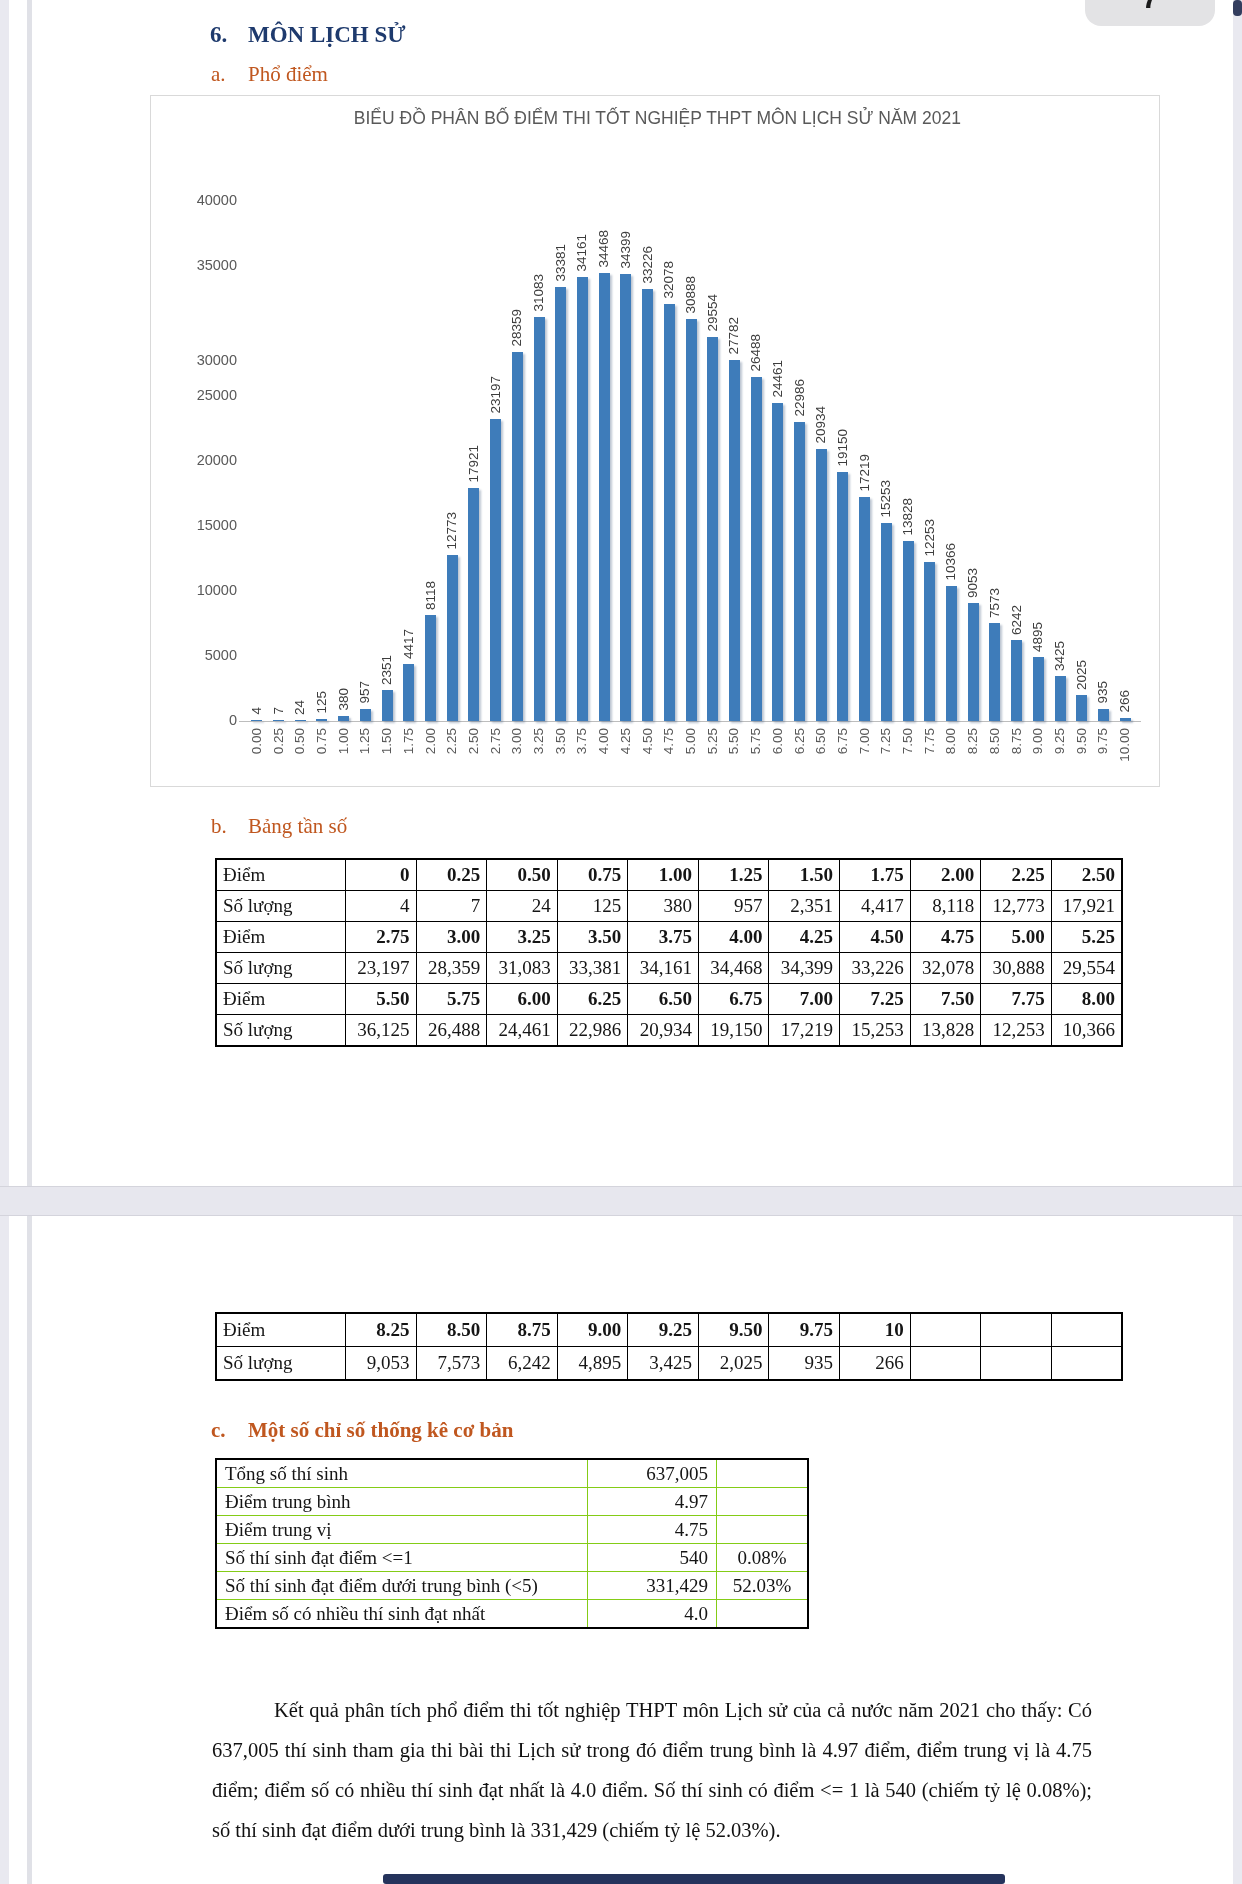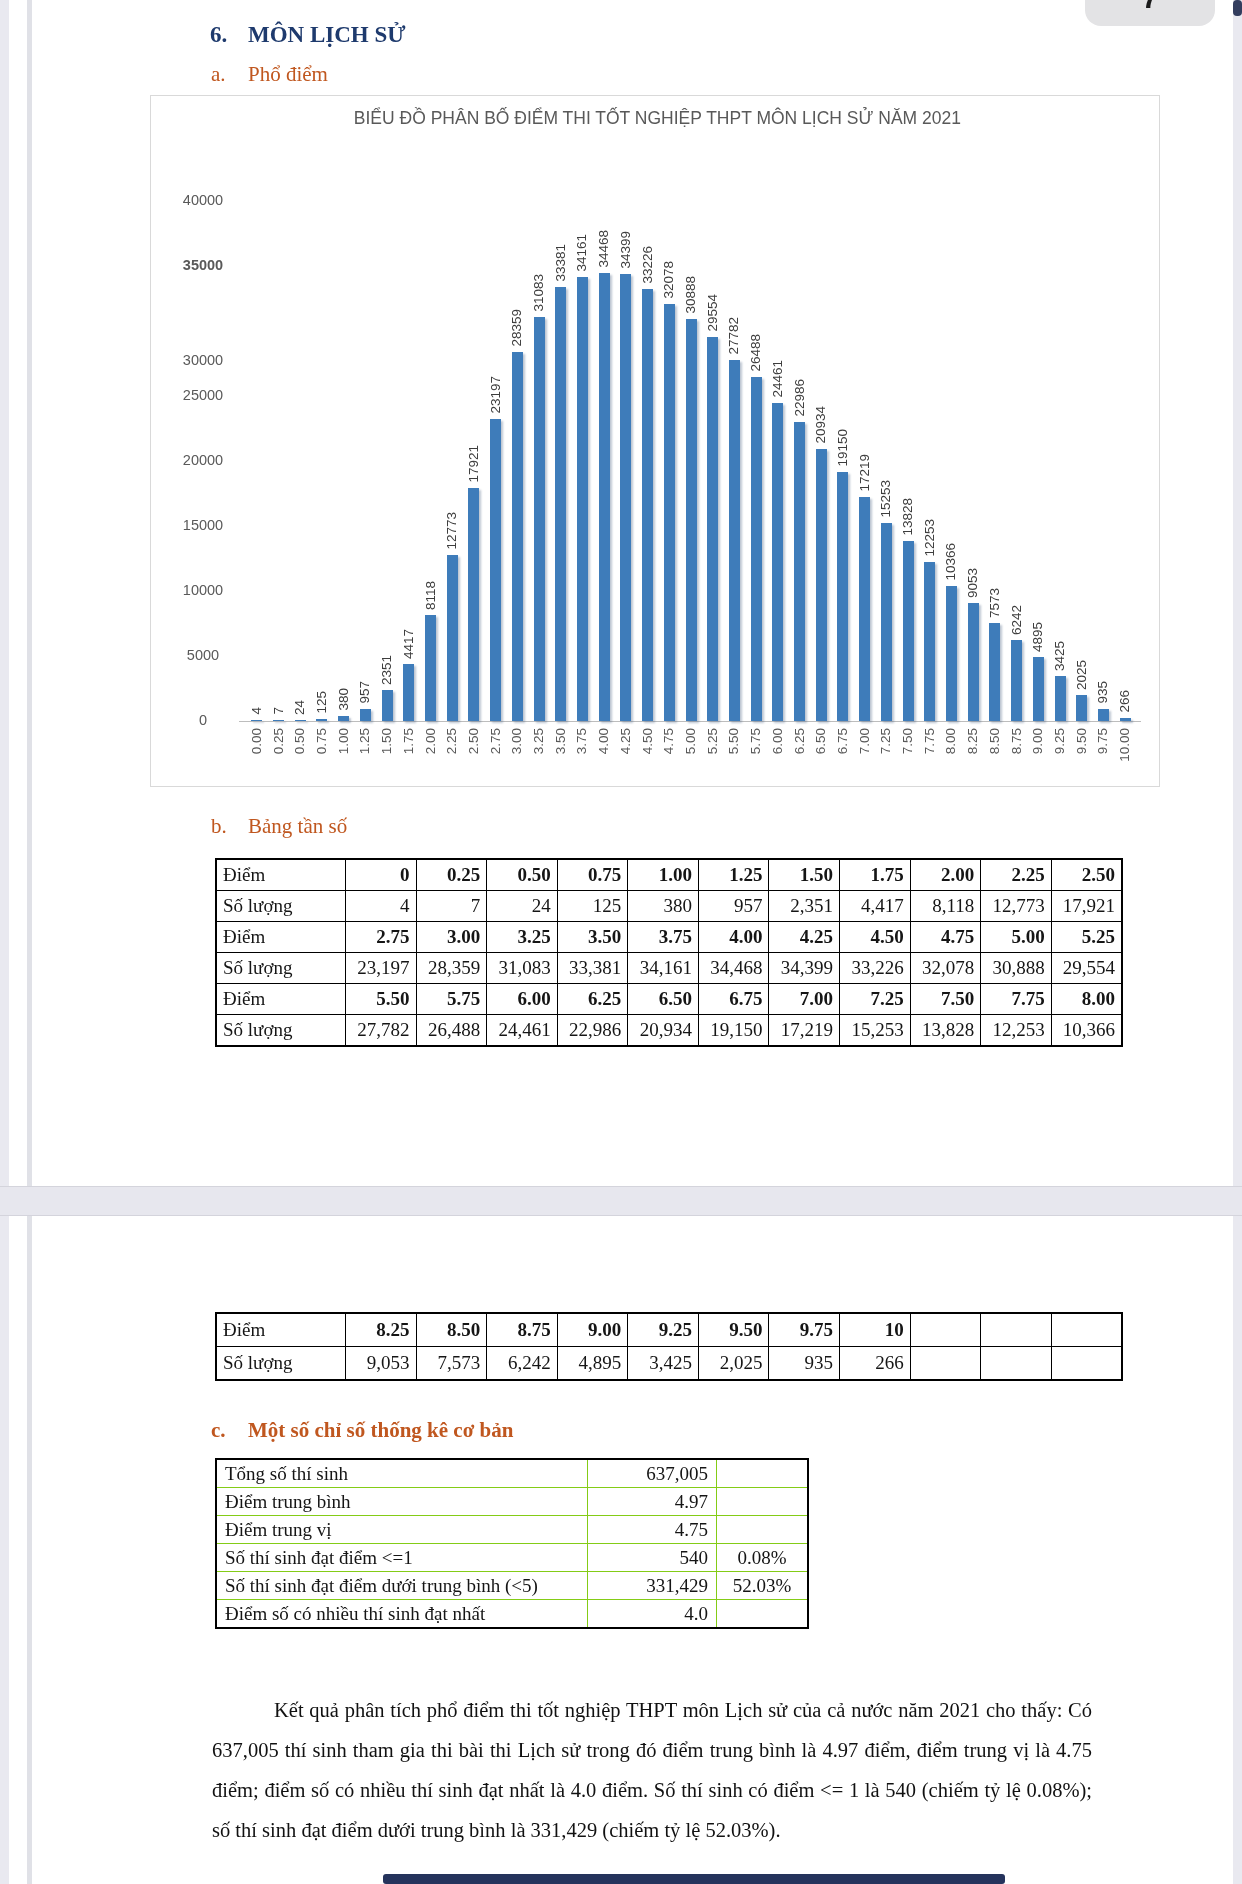--- a/index.html
+++ b/index.html
@@ -29,21 +29,21 @@
   .sub-h .mk{display:inline-block;width:37px;}
   .sub-a{left:211px;top:62px;}
   .sub-b{left:211px;top:814px;}
   .sub-c{left:211px;top:1418px;font-weight:bold;}
 
   
   .chart-box{left:150px;top:95px;width:1008px;height:690px;border:1px solid #d9d9d9;background:#fff;
              font-family:"Liberation Sans",sans-serif;}
   .chart-box>div{position:absolute;}
   .chart-title{top:12px;left:0;width:810px;text-align:right;font-size:17.5px;color:#595959;}
-  .ylab{left:18px;width:68px;text-align:center;font-size:14.5px;color:#595959;}
+  .ylab{left:18px;width:68px;text-align:right;font-size:14.5px;color:#595959;}
   .axis-line{left:88px;top:625px;width:902px;height:1px;background:#bdbdbd;}
   .bar{width:11px;box-shadow:2px 2px 2px rgba(90,110,140,.4);}
   .vtext{writing-mode:vertical-rl;transform:rotate(180deg);white-space:nowrap;width:16px;}
   .vlab{font-size:13.5px;color:#3d3d3d;}
   .xlab{font-size:13.5px;color:#595959;}
 
   
   table.freq{position:absolute;left:215px;width:908px;border-collapse:collapse;table-layout:fixed;
              border:2px solid #000;font-family:"Liberation Serif",serif;font-size:19px;}
   table.freq td{border:1px solid #000;height:30px;padding:0 6px;overflow:hidden;}
@@ -92,21 +92,21 @@
     <span class="mk">b.</span><span>Bảng tần số</span>
   </div>
   <div class="abs sub-h sub-c">
     <span class="mk">c.</span><span>Một số chỉ số thống kê cơ bản</span>
   </div>
 
   <div class="abs chart-box" id="chart-box">
     <div class="chart-title">BIỂU ĐỒ PHÂN BỐ ĐIỂM THI TỐT NGHIỆP THPT MÔN LỊCH SỬ NĂM 2021</div>
     <div class="axis-line"></div>
   <div class="ylab" style="top: 96px;">40000</div>
-      <div class="ylab" style="top: 161px; font-weight: bold;">35000</div>
+      <div class="ylab" style="top: 161px;">35000</div>
       <div class="ylab" style="top: 226px; margin-top: 30px;">30000</div>
       <div class="ylab" style="top: 291px;">25000</div>
       <div class="ylab" style="top: 356px;">20000</div>
       <div class="ylab" style="top: 421px;">15000</div>
       <div class="ylab" style="top: 486px;">10000</div>
       <div class="ylab" style="top: 551px;">5000</div>
       <div class="ylab" style="top: 616px;">0</div>
       <div class="bar" style="left: 100.354px; top: 624px; height: 1px; background: rgb(62, 124, 186);"></div>
       <div class="vtext vlab" style="left: 97.8537px; bottom: 71px;">4</div>
       <div class="vtext xlab" style="left: 97.8537px; top: 632px;">0.00</div>
@@ -299,21 +299,21 @@
           <td class="num bold">6.50</td>
           <td class="num bold">6.75</td>
           <td class="num bold">7.00</td>
           <td class="num bold">7.25</td>
           <td class="num bold">7.50</td>
           <td class="num bold">7.75</td>
           <td class="num bold">8.00</td>
         </tr>
         <tr>
           <td>Số lượng</td>
-          <td class="num">27,782</td>
+          <td class="num">36,125</td>
           <td class="num">26,488</td>
           <td class="num">24,461</td>
           <td class="num">22,986</td>
           <td class="num">20,934</td>
           <td class="num">19,150</td>
           <td class="num">17,219</td>
           <td class="num">15,253</td>
           <td class="num">13,828</td>
           <td class="num">12,253</td>
           <td class="num">10,366</td>

